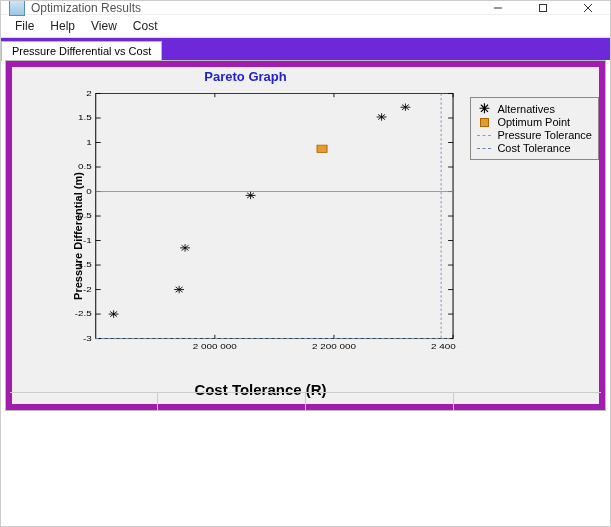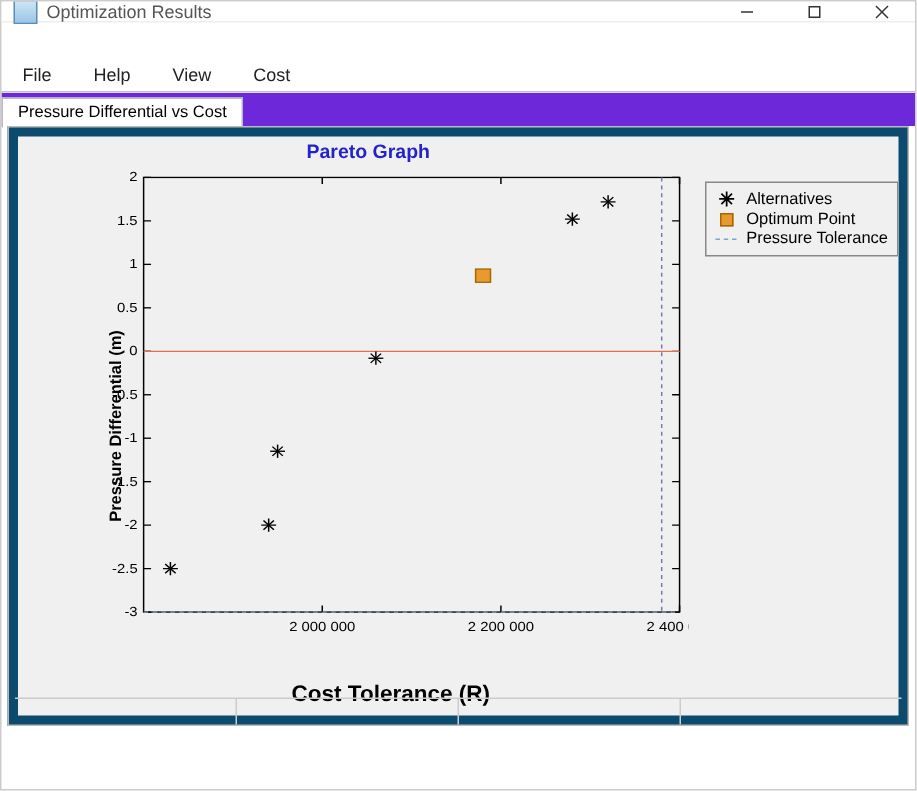--- a/index.html
+++ b/index.html
@@ -3,27 +3,27 @@
   <meta charset="utf-8">
   <style>
     * { box-sizing: border-box; margin: 0; padding: 0; }
     body { font-family: "Segoe UI", Tahoma, sans-serif; font-size: 12px; background: #fff; width: 611px; height: 527px; overflow: hidden; border: 1px solid #ccc; }
     .titlebar { height: 14px; display: flex; align-items: center; padding: 0 0 0 8px; background: #fff; border-bottom: 1px solid #eee; }
     .app-icon { width: 16px; height: 16px; border: 1px solid #5a8cb8; background: linear-gradient(#cde4f5,#9bc6e6); margin-right: 6px; }
     .title-text { flex: 1; color: #555; }
     .win-btns { display: flex; }
     .win-btn { width: 45px; height: 29px; display: flex; align-items: center; justify-content: center; color: #333; }
     .win-btn svg { width: 10px; height: 10px; }
-    .menubar { height: 22px; display: flex; align-items: center; padding: 0 6px; gap: 12px; margin-top: 24px; }
+    .menubar { height: 22px; display: flex; align-items: center; padding: 0 6px; gap: 0; }
     .menu-item { padding: 2px 8px; color: #222; }
     .tabrow { display: flex; border-top: 1px solid #ddd; background: #6d28d9; }
     .tab { padding: 3px 10px 4px; border: 1px solid #bbb; border-bottom: none; background: #fdfdfd; margin-right: -1px; margin-top: 2px; font-size: 11px; }
     .tab.inactive { background: #eee; color: #333; }
     .tab.active { background: #fff; position: relative; top: 1px; }
-    .panel { border: 1px solid #bbb; margin: 0 4px 4px 4px; padding: 6px 6px 6px 6px; height: 400px; position: relative; background: #0c4a6e; }
+    .panel { border: 1px solid #bbb; margin: 0 4px 4px 4px; padding: 6px 6px 6px 6px; height: 351px; position: relative; background: #a21caf; }
     .chart-area { position: relative; width: 100%; height: 100%; background: #f0f0f0; }
     .chart-title { position: absolute; left: 0; right: 120px; top: 2px; text-align: center; color: #2323c9; font-weight: bold; font-size: 13px; }
     .legend { position: absolute; right: 0; top: 30px; border: 1px solid #888; background: #f0f0f0; padding: 4px 6px; font-size: 11px; }
     .legend-row { display: flex; align-items: center; gap: 6px; margin: 1px 0; }
     .leg-sym { width: 14px; height: 10px; display: flex; align-items: center; justify-content: center; position: relative; }
     .sym-ast { font-size: 13px; line-height: 10px; color: #000; font-weight: bold; }
     .sym-sq { width: 9px; height: 9px; background: #e79a2f; border: 1px solid #a96500; }
     .sym-hline { width: 14px; height: 0; border-top: 1px dashed #7aa6c9; }
     .sym-vline { width: 14px; height: 0; border-top: 1px dashed #6b7fae; }
     .plot-wrap { position: absolute; left: 50px; top: 22px; right: 140px; bottom: 46px; }
@@ -86,20 +86,26 @@
           <span class="leg-sym">
             <span class="sym-sq"></span>
           </span>
           <span>Optimum Point</span>
         </div>
       <div class="legend-row">
           <span class="leg-sym">
             <span class="sym-hline"></span>
           </span>
           <span>Pressure Tolerance</span>
+        </div>
+      <div class="legend-row">
+          <span class="leg-sym">
+            <span class="sym-vline"></span>
+          </span>
+          <span>Cost Tolerance</span>
         </div>
     </div>
 
     <div class="ylabel">Pressure Differential (m)</div>
     <div class="xlabel">Cost Tolerance (R)</div>
 
     <div class="plot-wrap">
       <svg id="plot-svg" viewBox="0 0 400 360" preserveAspectRatio="none">
           <rect x="34" y="6" width="360" height="328" fill="#f0f0f0" stroke="#000" stroke-width="1"></rect>
           <line x1="34" y1="334" x2="39" y2="334" stroke="#000"></line>

